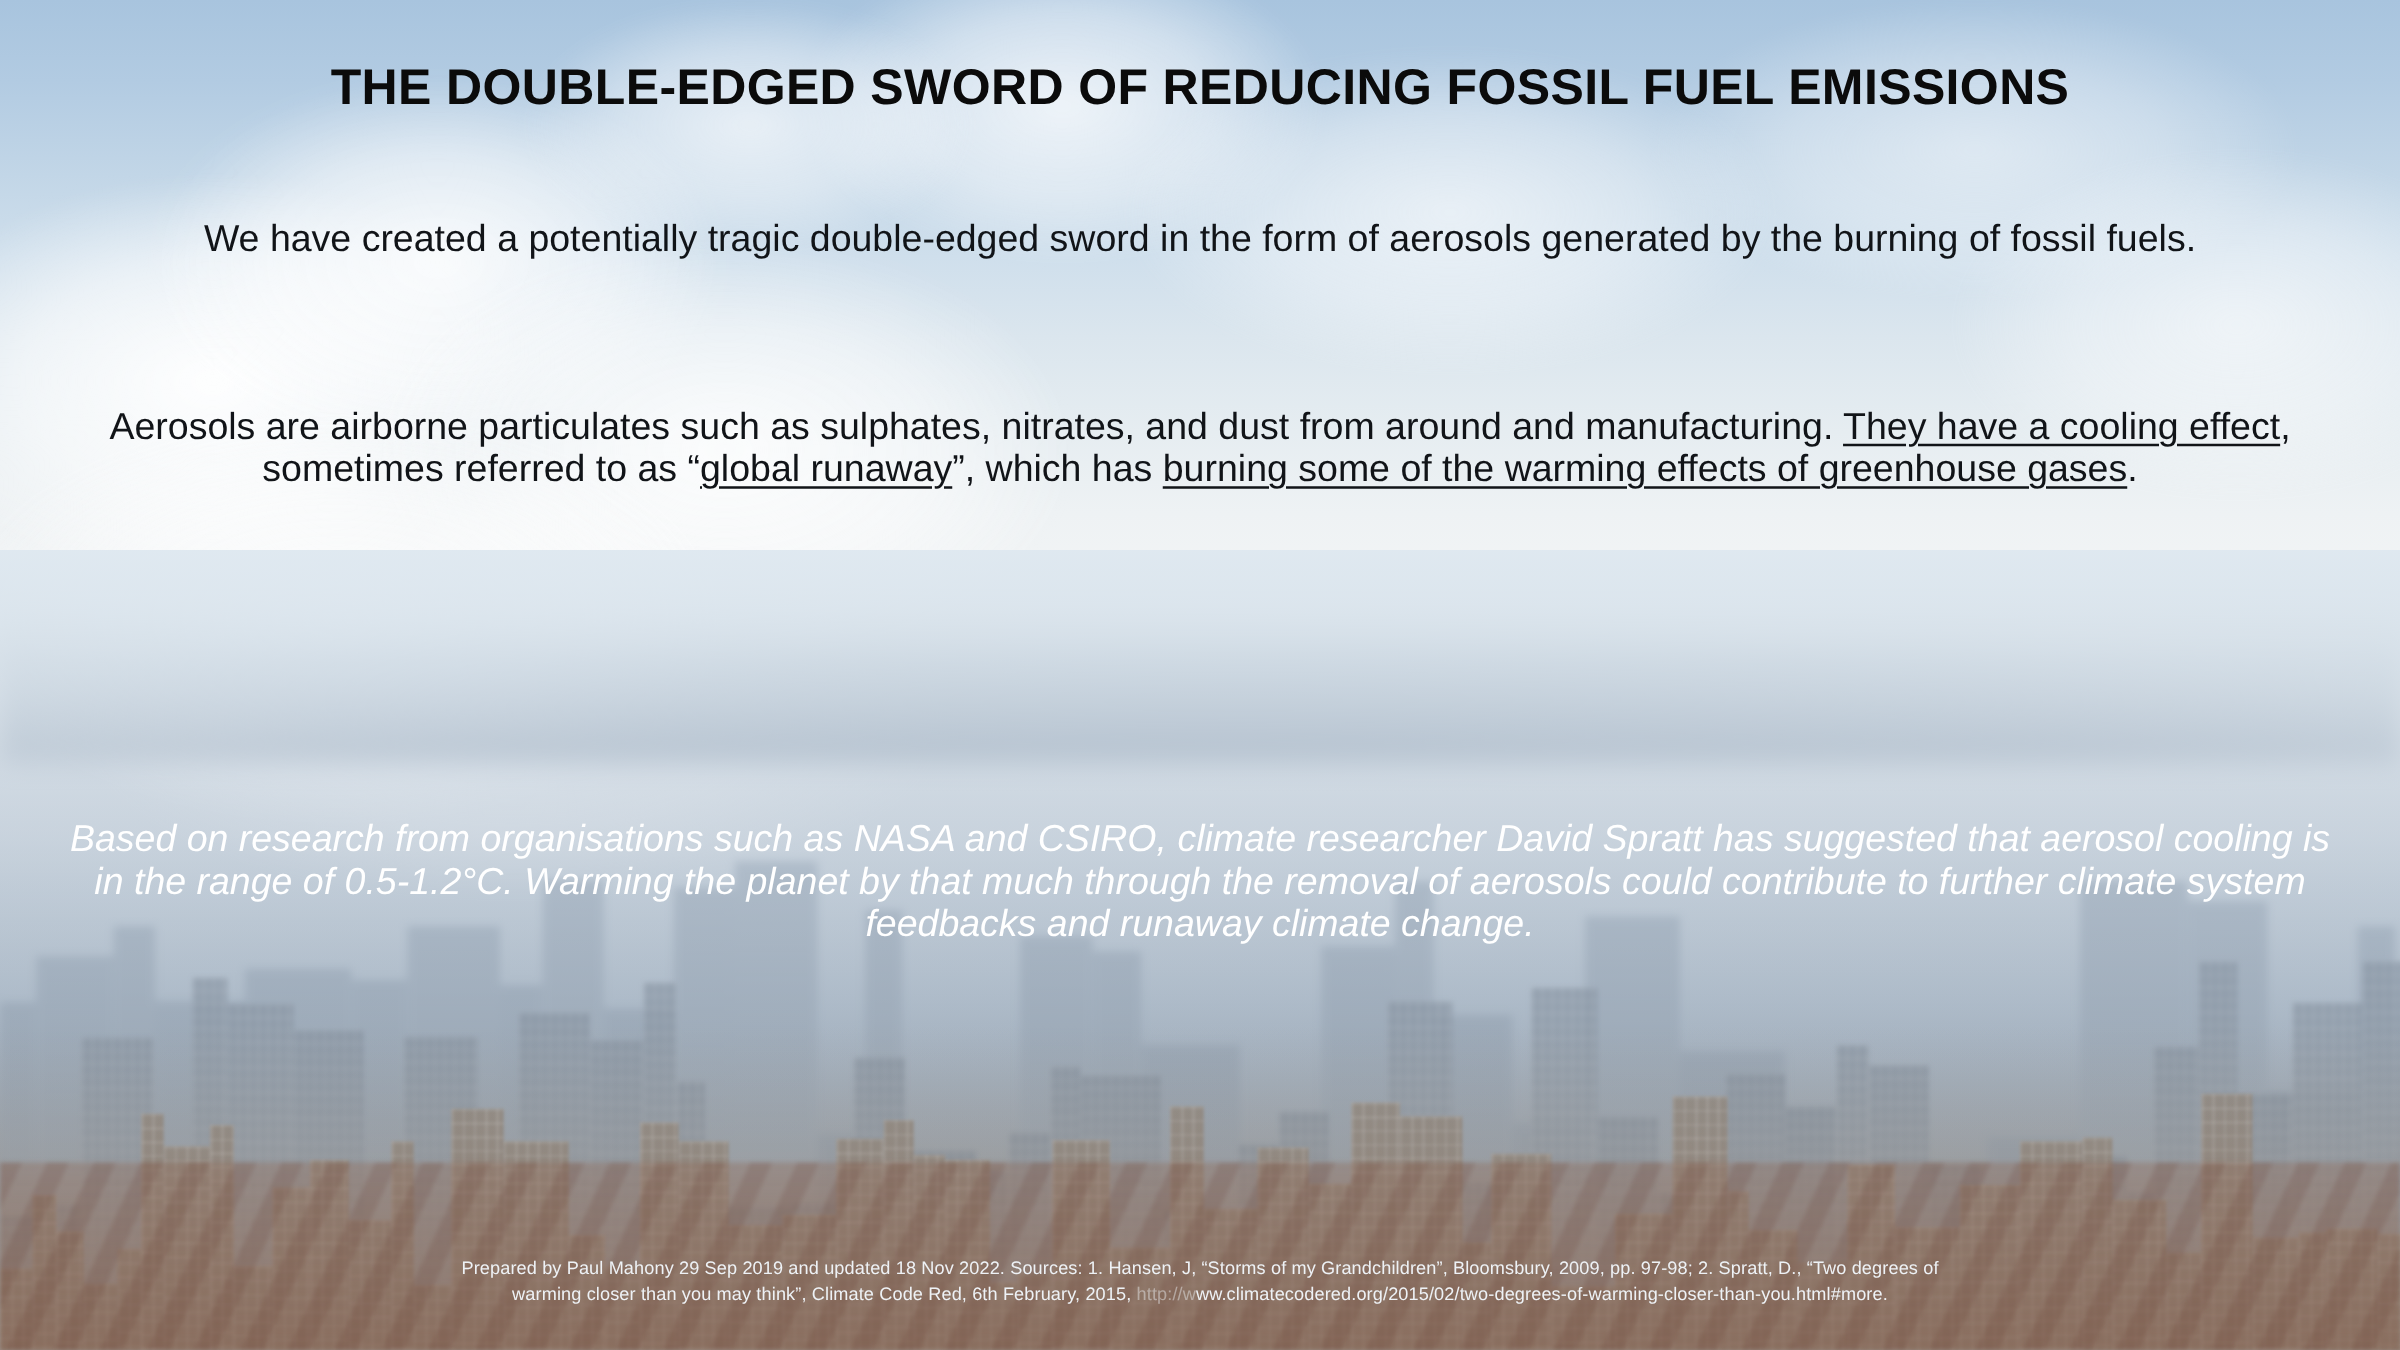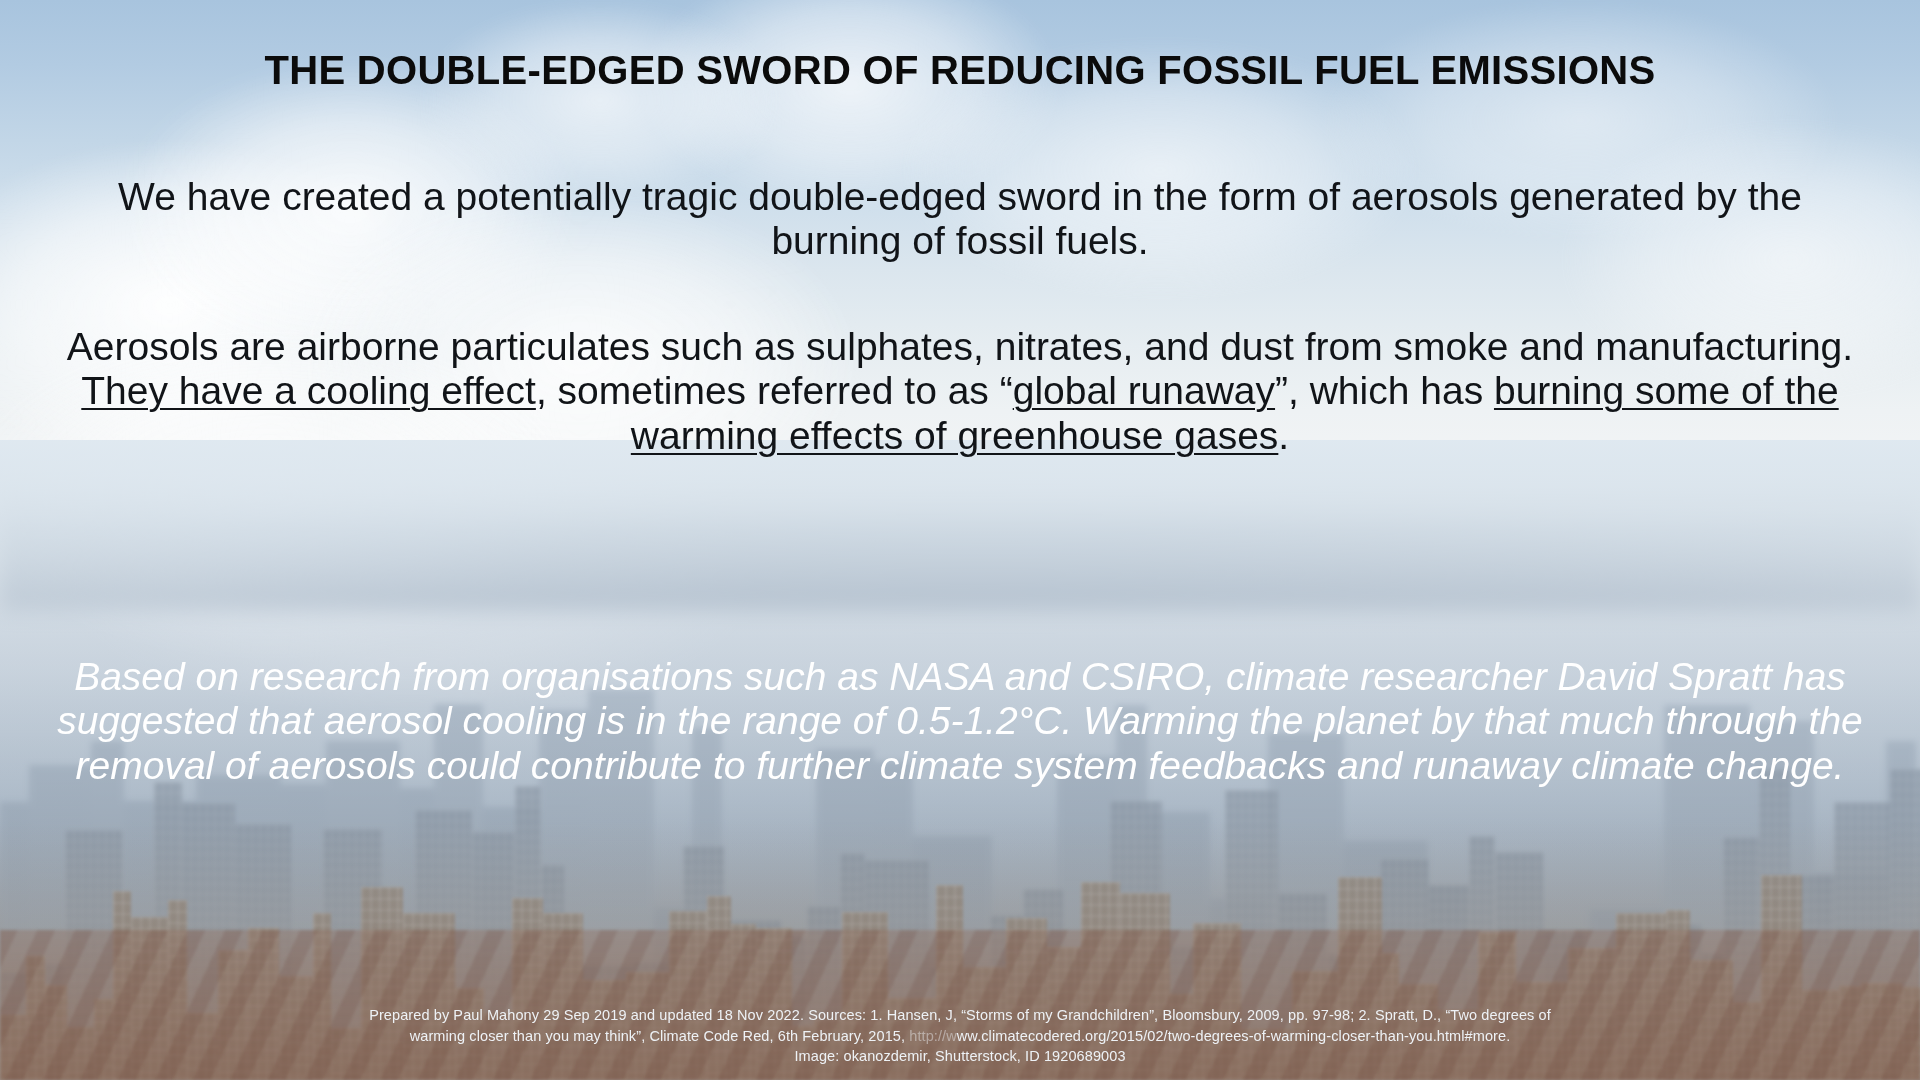--- a/index.html
+++ b/index.html
@@ -191,21 +191,21 @@
     color: #0b0b0b;
     line-height: 1.1;
   }
 
   .body-block {
     position: absolute;
     left: 50px;
     width: 1820px;
     text-align: center;
     font-weight: 400;
-    font-size: 39px;
+    font-size: 30px;
     line-height: 1.14;
     color: #111418;
   }
   .p1 { top: 175px; }
   .p2 { top: 325px; }
   .p3 { top: 527px; }
   .p4 { top: 655px; color: #ffffff; font-style: italic; }
 
   .body-block p {
     margin: 0;
@@ -400,28 +400,27 @@
 
   <div class="content">
 
     <div class="title">THE DOUBLE-EDGED SWORD OF REDUCING FOSSIL FUEL EMISSIONS</div>
 
     <div class="body-block p1">
       <p>We have created a potentially tragic double-edged sword in the form of aerosols generated by the burning of fossil fuels.</p>
     </div>
 
     <div class="body-block p2">
-      <p><span>Aerosols are airborne particulates such as sulphates, nitrates, and dust from smoke and manufacturing. </span><span class="u">They have a cooling effect</span><span>, sometimes referred to as “</span><span class="u">global runaway</span><span>”, which has </span><span class="u">burning some of the warming effects of greenhouse gases</span><span>.</span></p>
+      <p><span>Aerosols are airborne particulates such as sulphates, nitrates, and dust from around and manufacturing. </span><span class="u">They have a cooling effect</span><span>, sometimes referred to as “</span><span class="u">global runaway</span><span>”, which has </span><span class="u">burning some of the warming effects of greenhouse gases</span><span>.</span></p>
     </div>
 
 
     <div class="body-block p4">
       <p>Based on research from organisations such as NASA and CSIRO, climate researcher David Spratt has suggested that aerosol cooling is in the range of 0.5-1.2°C. Warming the planet by that much through the removal of aerosols could contribute to further climate system feedbacks and runaway climate change.</p>
     </div>
 
     <div class="footer">
       <p>Prepared by Paul Mahony  29 Sep 2019 and updated 18 Nov 2022. Sources: 1. Hansen, J, “Storms of my Grandchildren”, Bloomsbury, 2009, pp. 97-98; 2. Spratt, D., “Two degrees of</p>
       <p><span>warming closer than you may think”, Climate Code Red, 6th February, 2015, </span><span class="url-faded">http://w</span><span>ww.climatecodered.org/2015/02/two-degrees-of-warming-closer-than-you.html#more.</span></p>
-      <p>Image: okanozdemir, Shutterstock, ID 1920689003</p>
     </div>
 
   </div>
 </div>
 
 </body></html>

